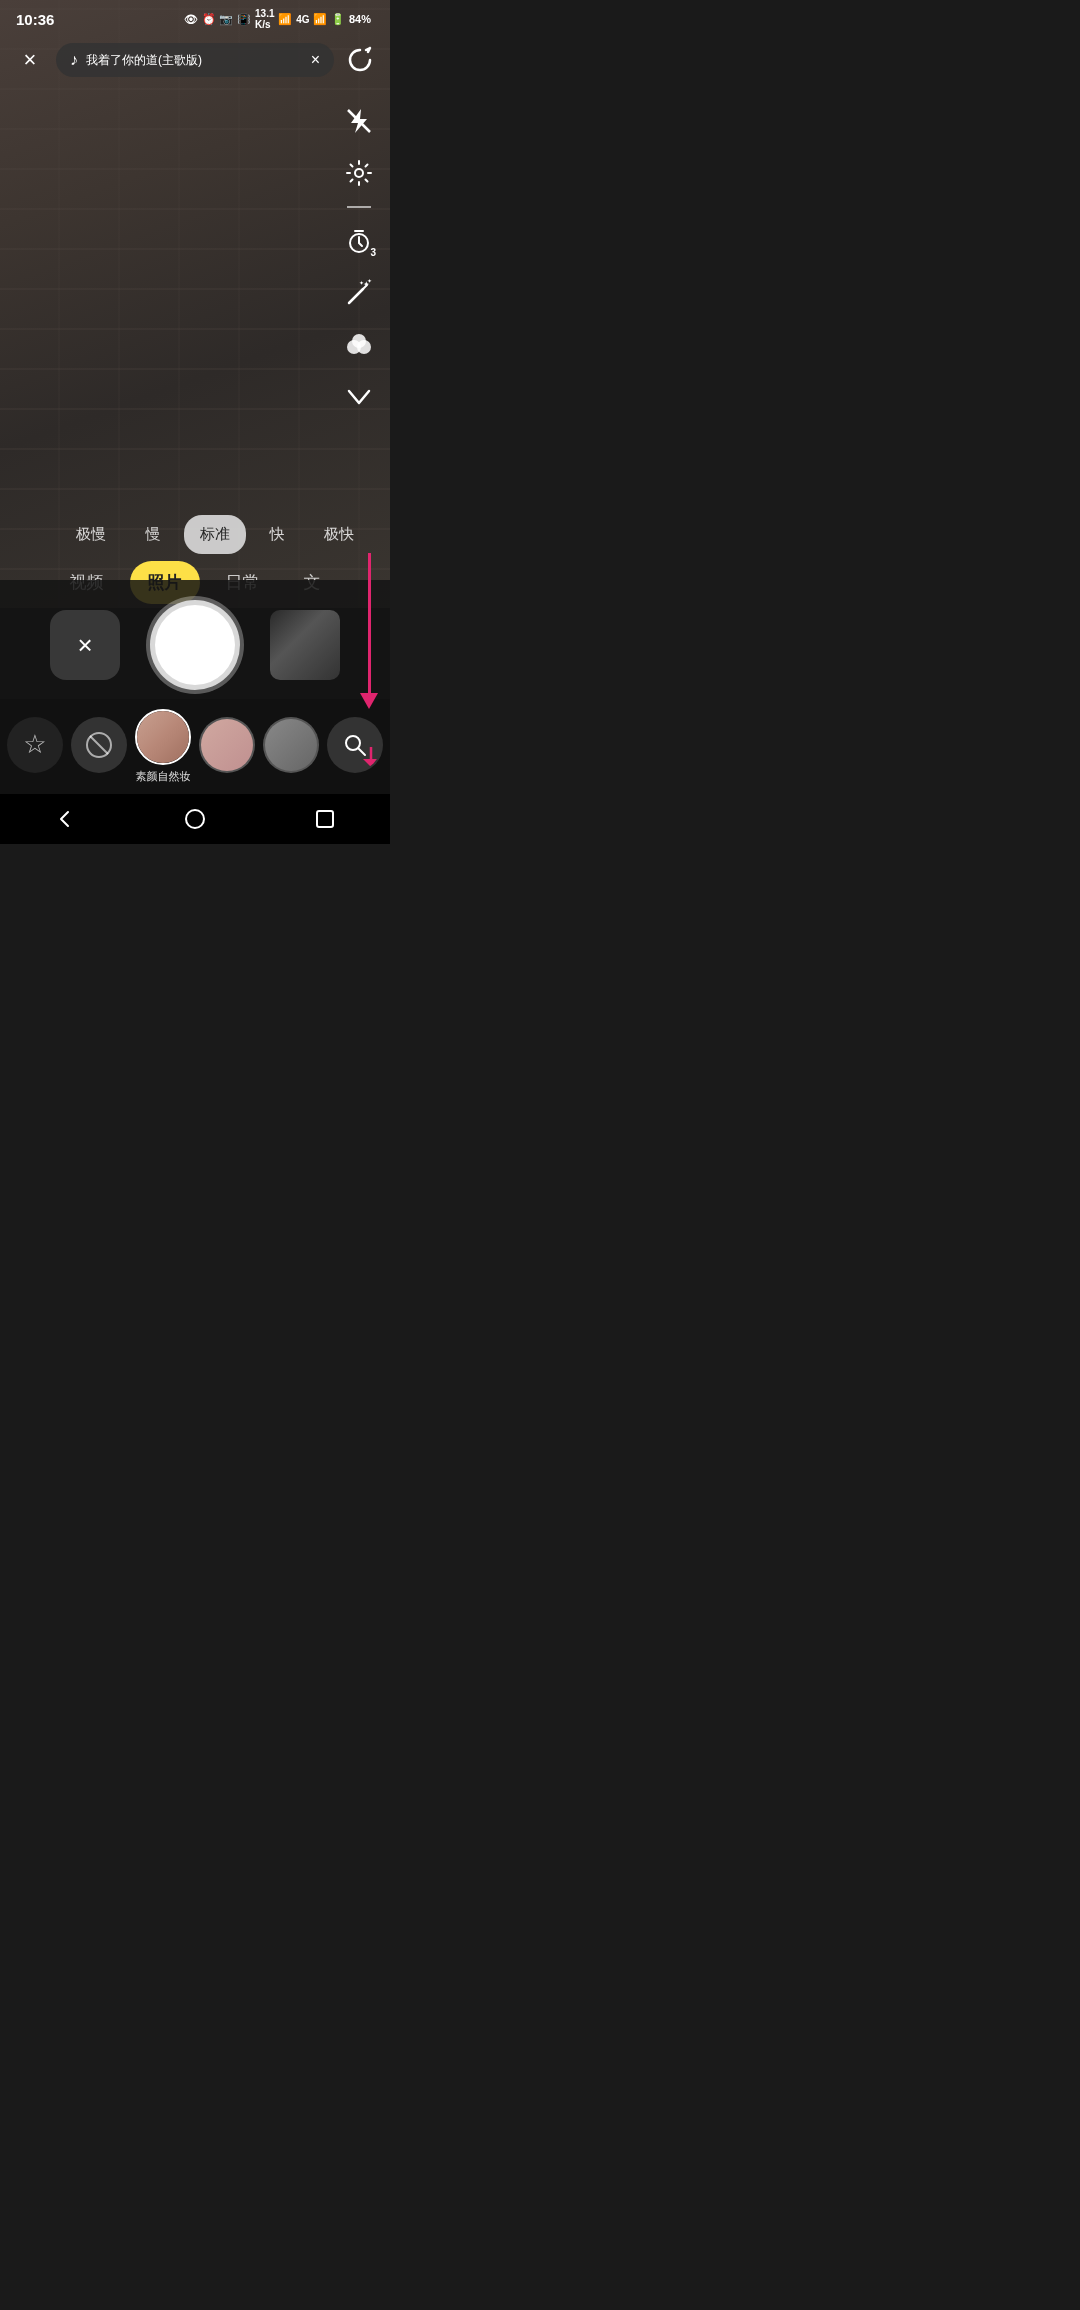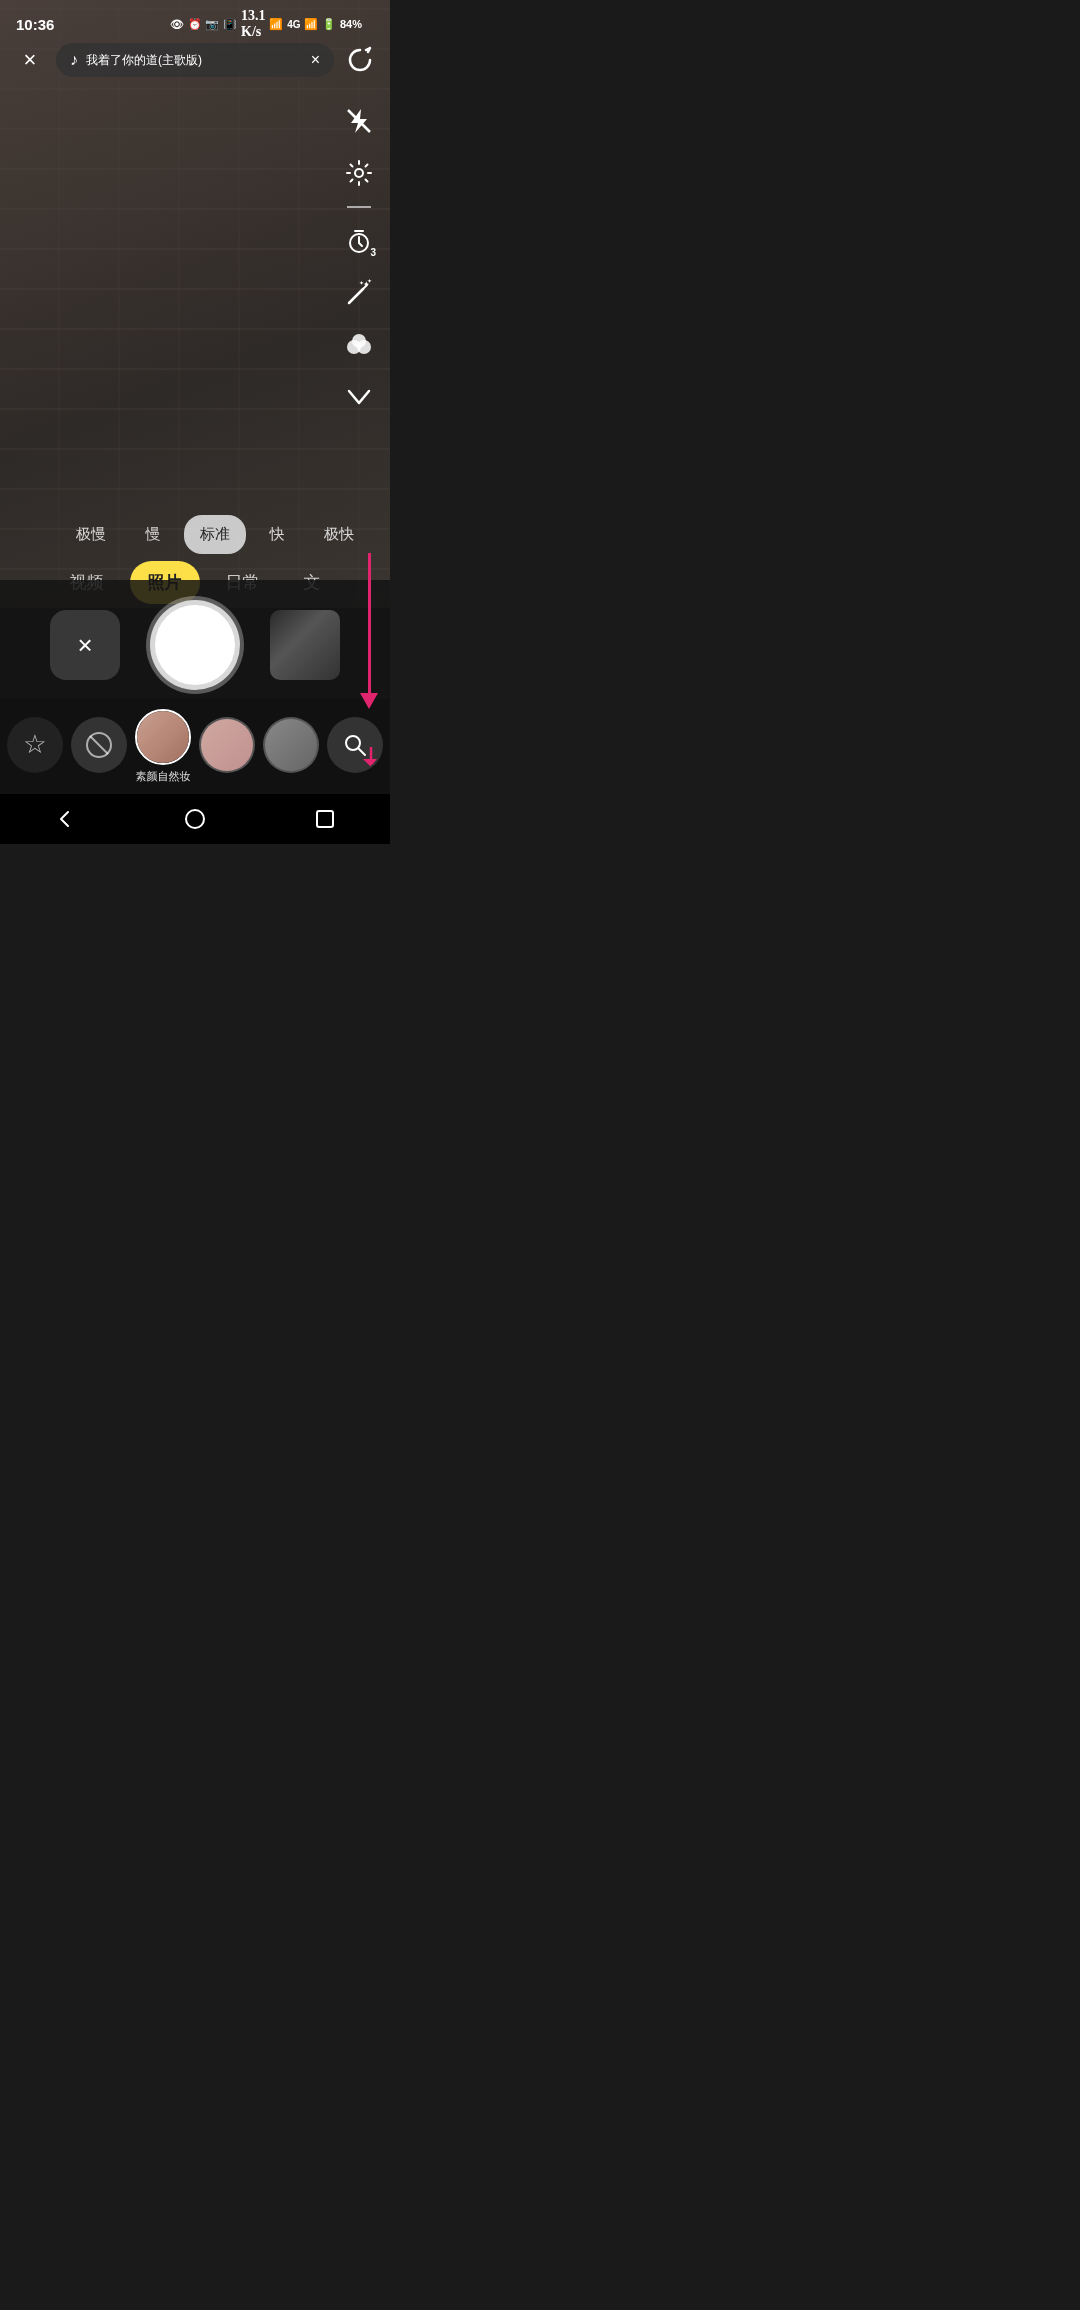--- a/index.html
+++ b/index.html
@@ -12,21 +12,21 @@
       overflow: hidden;
       position: relative;
     }
     
     .status-bar {
       display: flex;
       justify-content: space-between;
       align-items: center;
       padding: 8px 16px 4px;
       position: absolute;
-      top: 0; left: 0; right: 12px;
+      top: 0; left: 0; right: 3px;
       z-index: 100;
       color: white;
       font-size: 13px;
       font-weight: 600;
     }
     .status-time { font-size: 15px; font-weight: 700; }
     .status-icons { display: flex; align-items: center; gap: 4px; font-size: 11px; }
     
     .viewfinder {
       position: absolute;
@@ -307,21 +307,21 @@
 
 <div class="viewfinder"></div>
 
 <div class="status-bar">
   <span class="status-time">10:36</span>
   <div class="status-icons">
     <span>👁</span>
     <span>⏰</span>
     <span>📷</span>
     <span>📳</span>
-    <span style="font-size:14px;font-family:Liberation Serif, serif;">13.1<br>K/s</span>
+    <span style="font-size:10px;">13.1<br>K/s</span>
     <span>📶</span>
     <span style="font-size:10px;">4G</span>
     <span>📶</span>
     <span>🔋</span>
     <span>84%</span>
   </div>
 </div>
 
 <div class="top-bar">
   <div class="close-btn">×</div>

